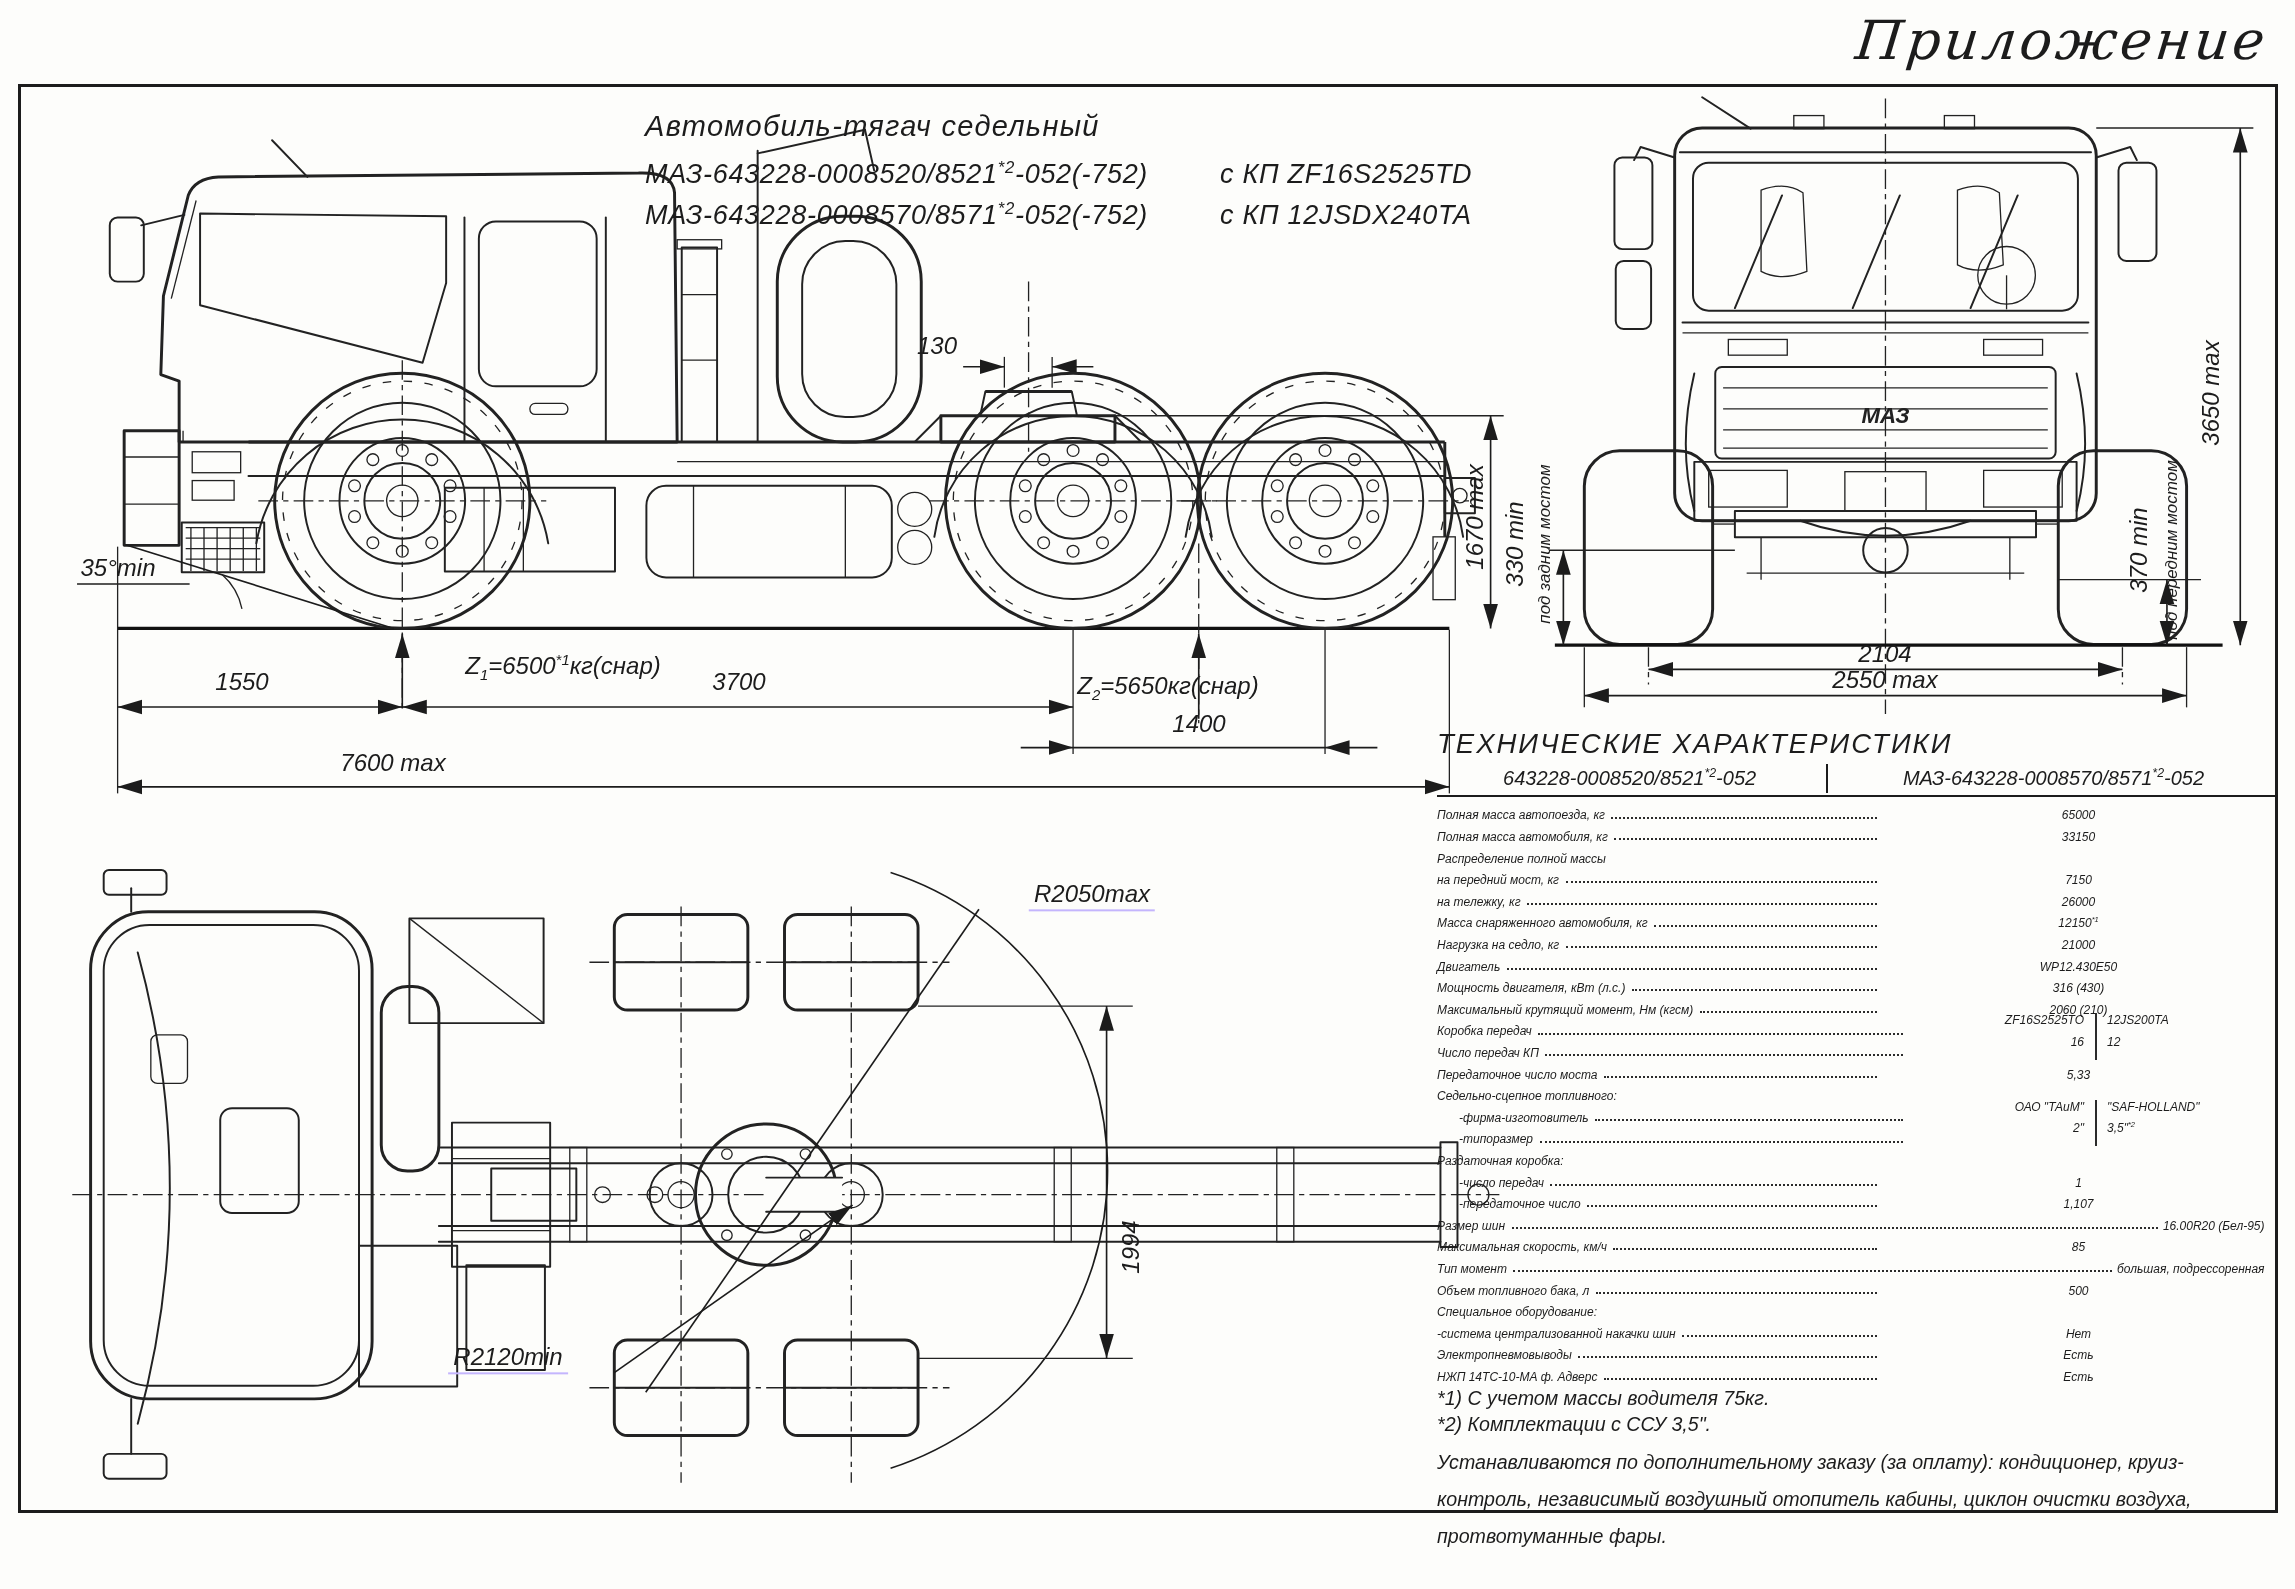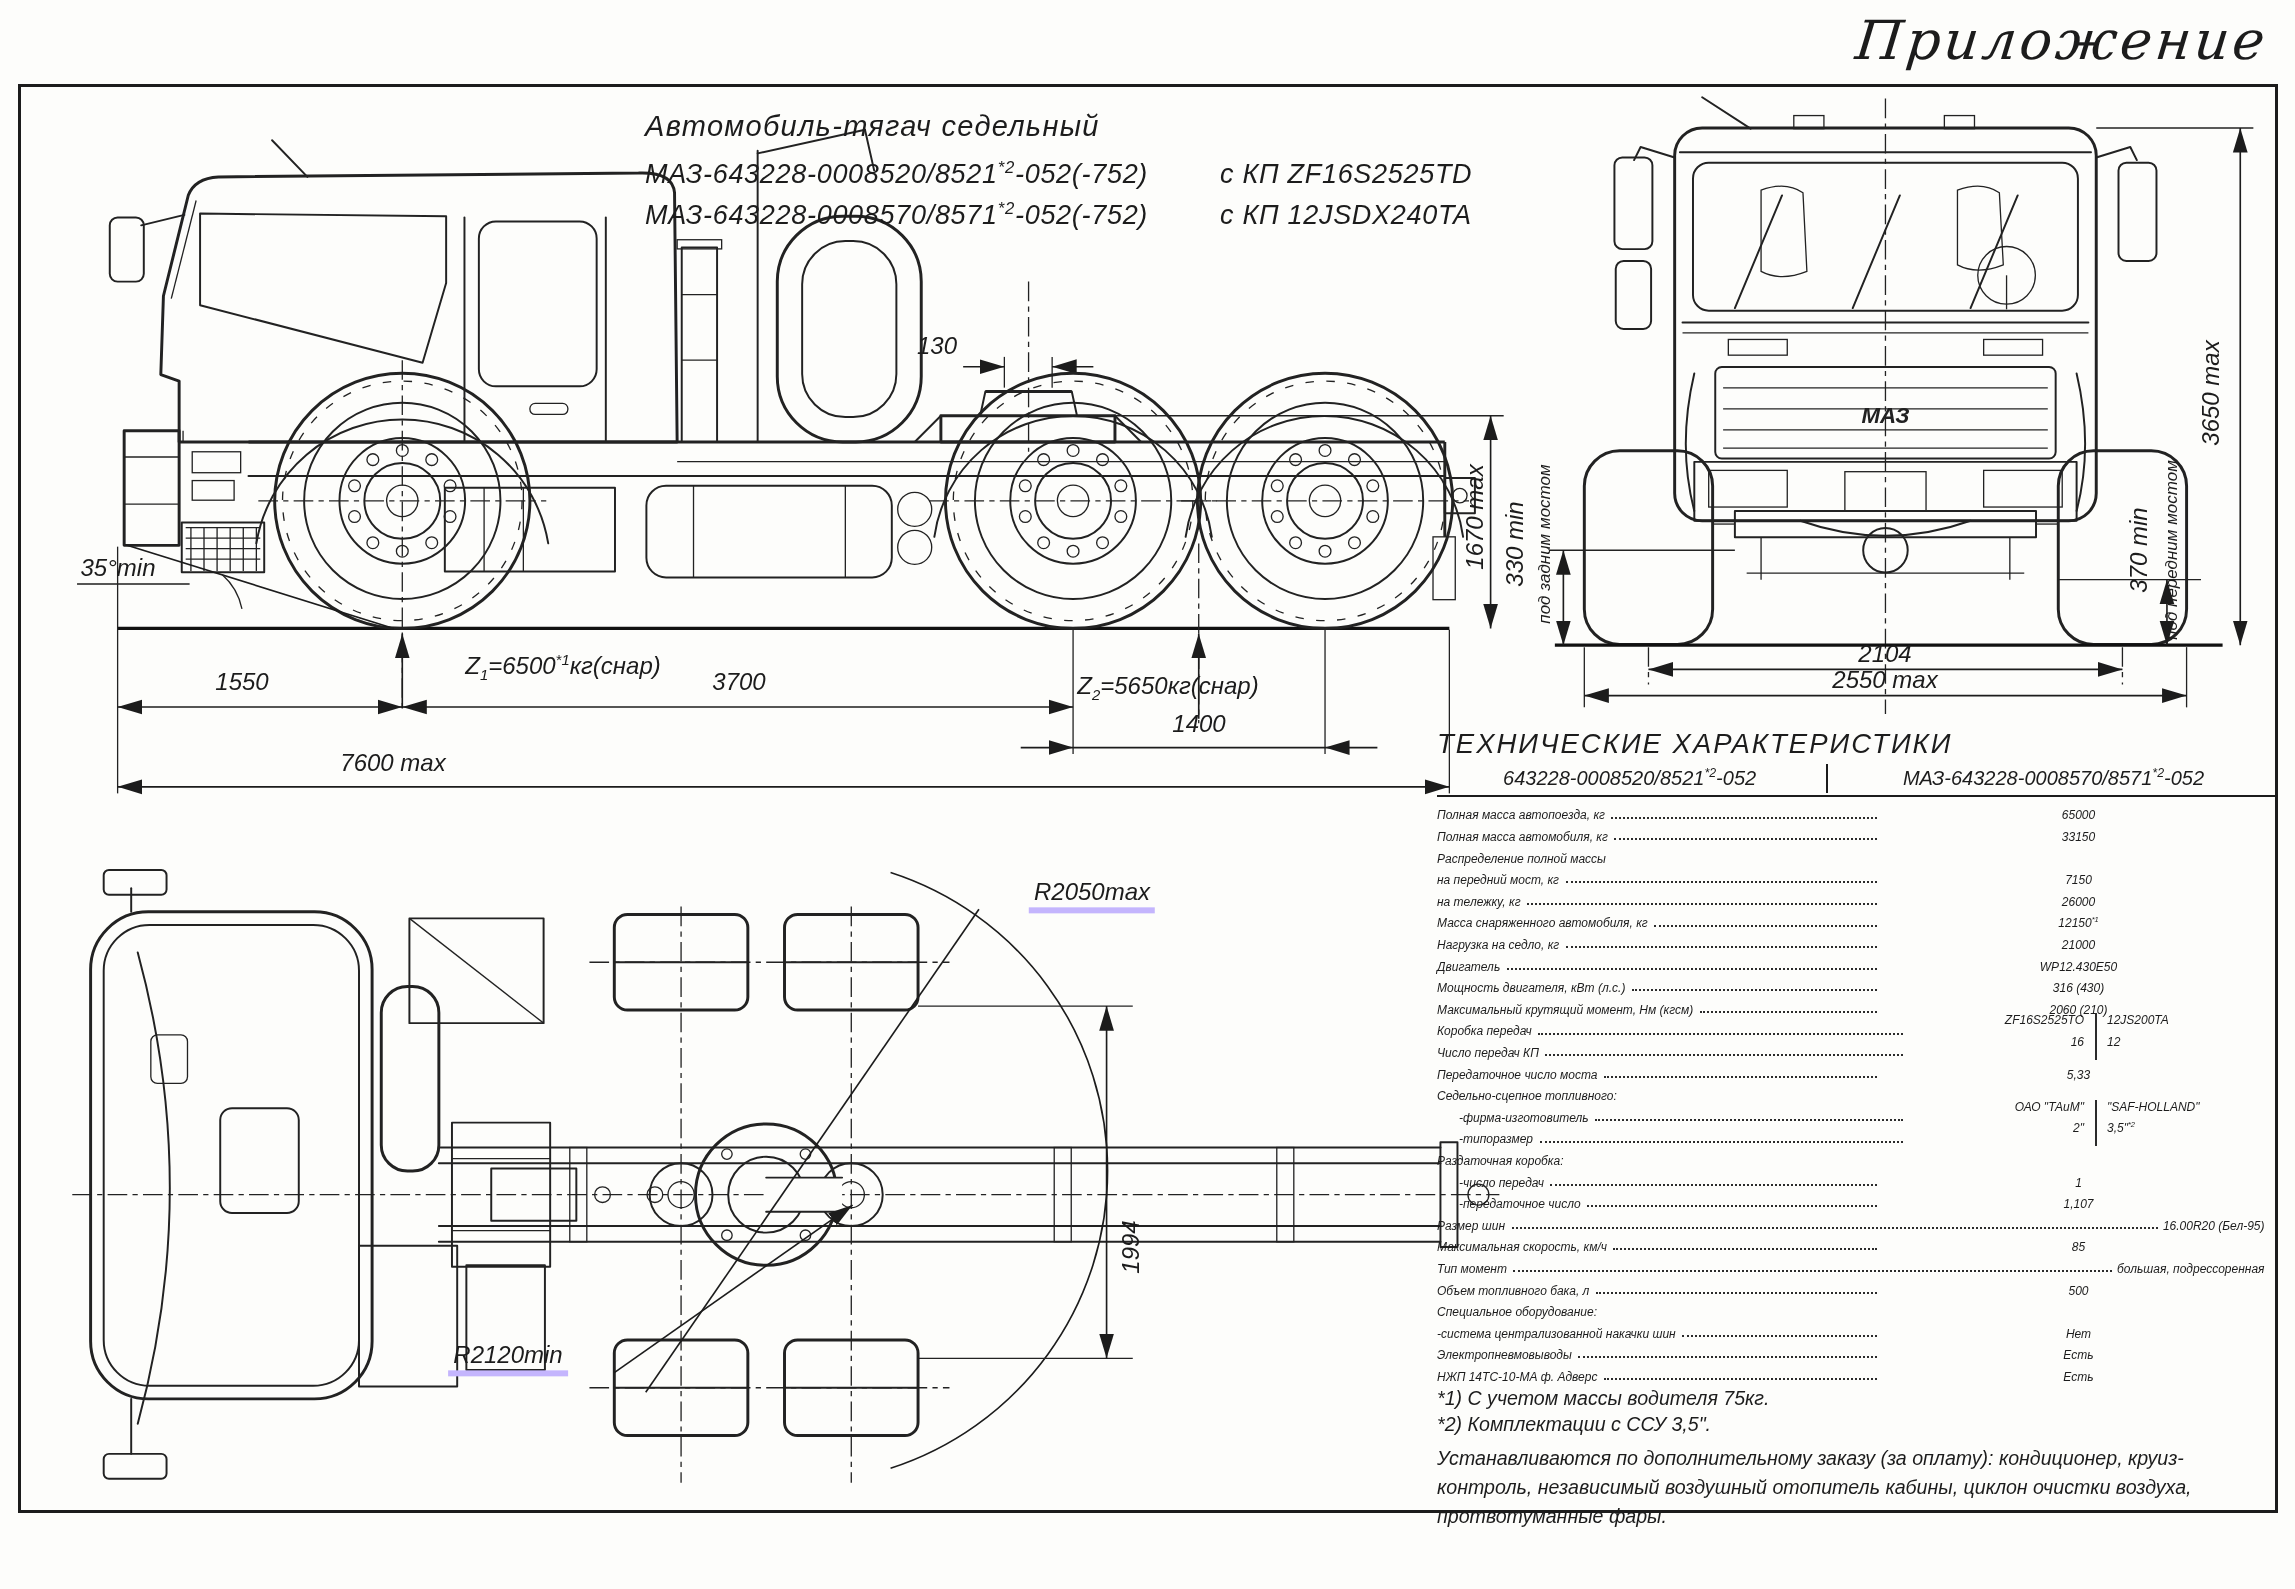--- a/index.html
+++ b/index.html
@@ -18,41 +18,41 @@
   #title-block .gbx{margin-left:72px;}
   sup{font-size:0.62em;vertical-align:super;line-height:0;}
   sub{font-size:0.62em;vertical-align:sub;line-height:0;}
   
   .view{position:absolute;}
   .view svg{position:absolute;left:0;top:0;}
   .dim{position:absolute;font-style:italic;font-size:24px;white-space:nowrap;
        transform:translate(-50%,-50%);z-index:4;}
   .dim.rot{transform:translate(-50%,-50%) rotate(-90deg);}
   .dim.small{font-size:17px;}
-  .dim.lead{border-bottom:6px solid #c4b5fd;padding:0 5.2px 1.3px 5.2px;}
+  .dim.lead{border-bottom:2px solid #c4b5fd;padding:0 5.2px 1.3px 5.2px;}
   
   #specs{position:absolute;left:1437px;top:728px;width:838px;font-style:italic;z-index:6;}
   #specs .hdr{text-align:left;font-size:27.5px;letter-spacing:2px;height:34px;}
   #specs .models{display:flex;align-items:center;font-size:20px;white-space:nowrap;height:33px;
                  border-bottom:2px solid #1c1c1c;margin-bottom:3.9px;}
   #specs .models .m1{flex:1;text-align:center;}
   #specs .models .mdiv{width:2px;height:29px;background:#1c1c1c;margin:0 3.9px;}
   #specs .models .m2{flex:1.15;text-align:center;}
   .sr{display:flex;align-items:flex-end;height:21.6px;font-size:12px;}
   .sr .lbl{white-space:nowrap;}
   .sr .lbl.ind{padding-left:22px;}
   .sr .dots{flex:1;border-bottom:2.6px dotted #2b2b2b;margin:0 5.2px 3.9px 6.5px;min-width:10.5px;}
   .sr .vnum{width:393px;text-align:center;white-space:nowrap;}
   .sr .vwide{white-space:nowrap;margin-right:10.5px;}
   .sr .v2{width:367px;display:flex;}
   .v2 .l{flex:1;text-align:right;padding-right:10.5px;white-space:nowrap;}
   .v2 .dv{width:2px;background:#2b2b2b;height:25px;}
   .v2 .r{width:168px;text-align:left;padding-left:10.5px;white-space:nowrap;}
   #specs .fnote{font-size:19.6px;height:23.6px;white-space:nowrap;margin-top:2.6px;}
-  #specs .note{font-size:19.6px;line-height:29px;margin-top:7.9px;max-width:831px;}
+  #specs .note{font-size:19.6px;line-height:37px;margin-top:7.9px;max-width:831px;}
   
   .s  {stroke:#222;stroke-width:3;fill:none;stroke-linejoin:round;stroke-linecap:round;}
   .s2 {stroke:#222;stroke-width:4.5;fill:none;stroke-linejoin:round;}
   .s1 {stroke:#222;stroke-width:2;fill:none;}
   .cl {stroke:#222;stroke-width:2;fill:none;stroke-dasharray:30 8 8 8;}
   .dl {stroke:#1c1c1c;stroke-width:2.5;fill:none;}
   .gnd{stroke:#111;stroke-width:5;fill:none;}
 </style>
 </head>
 <body>

